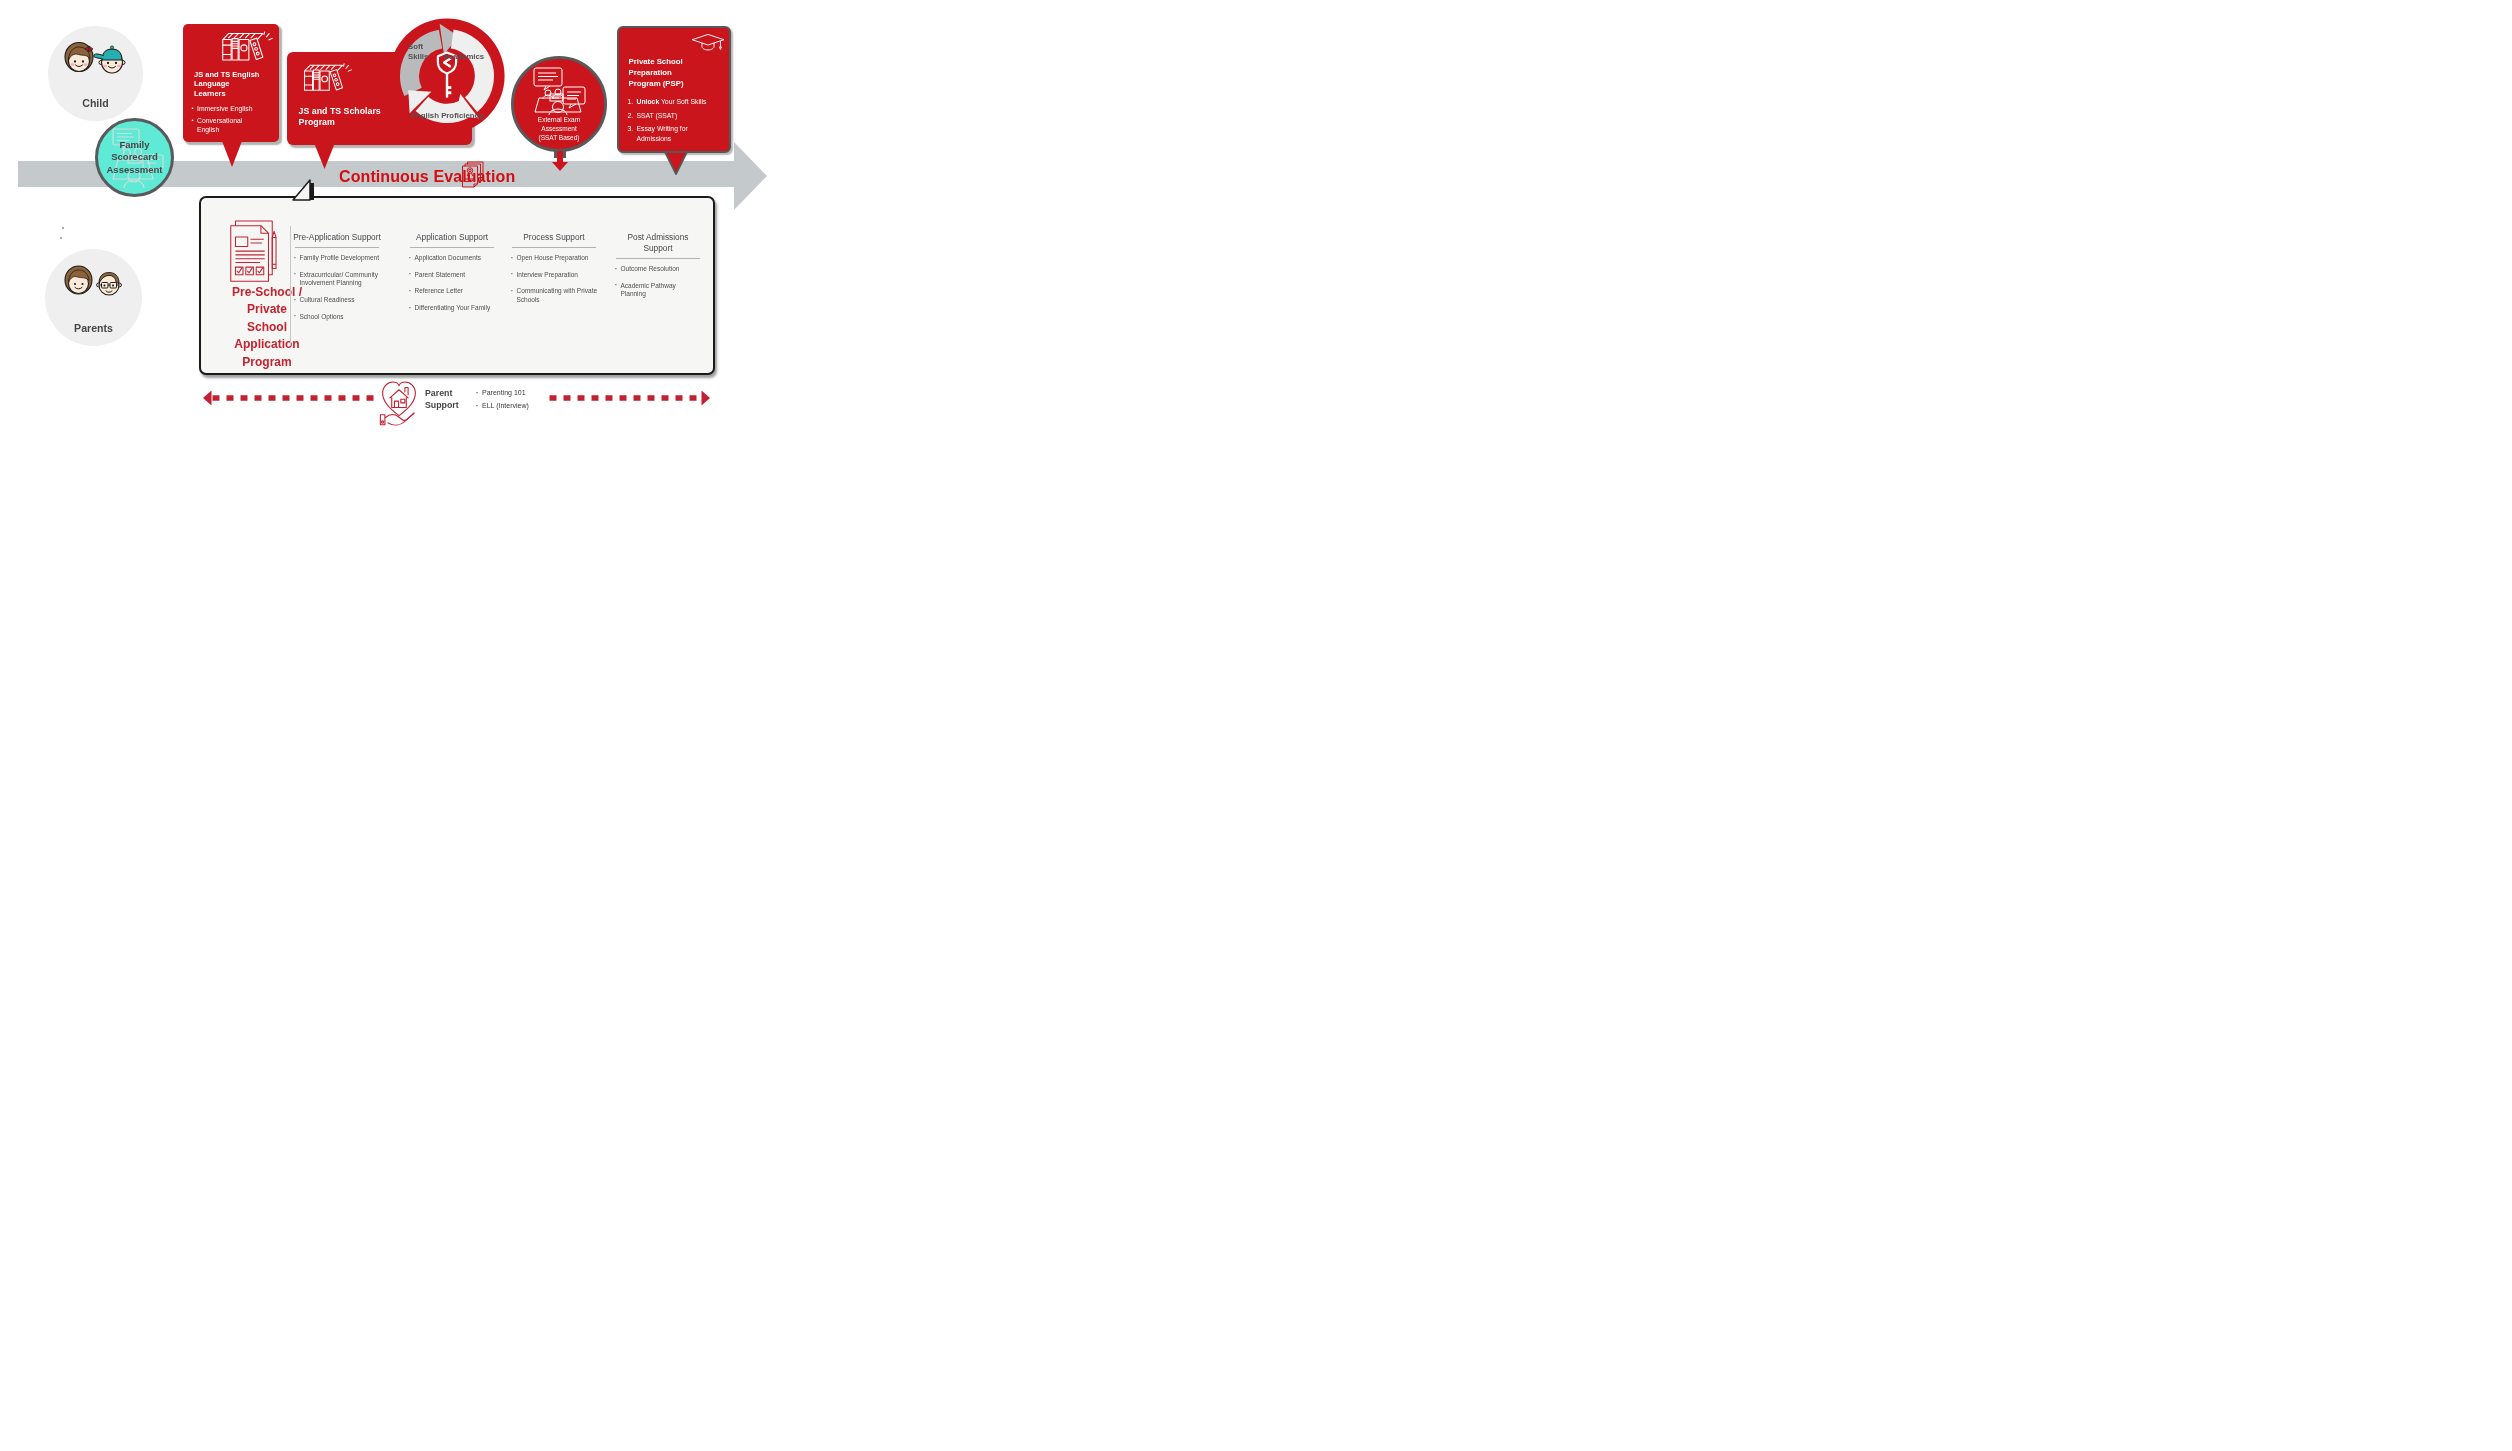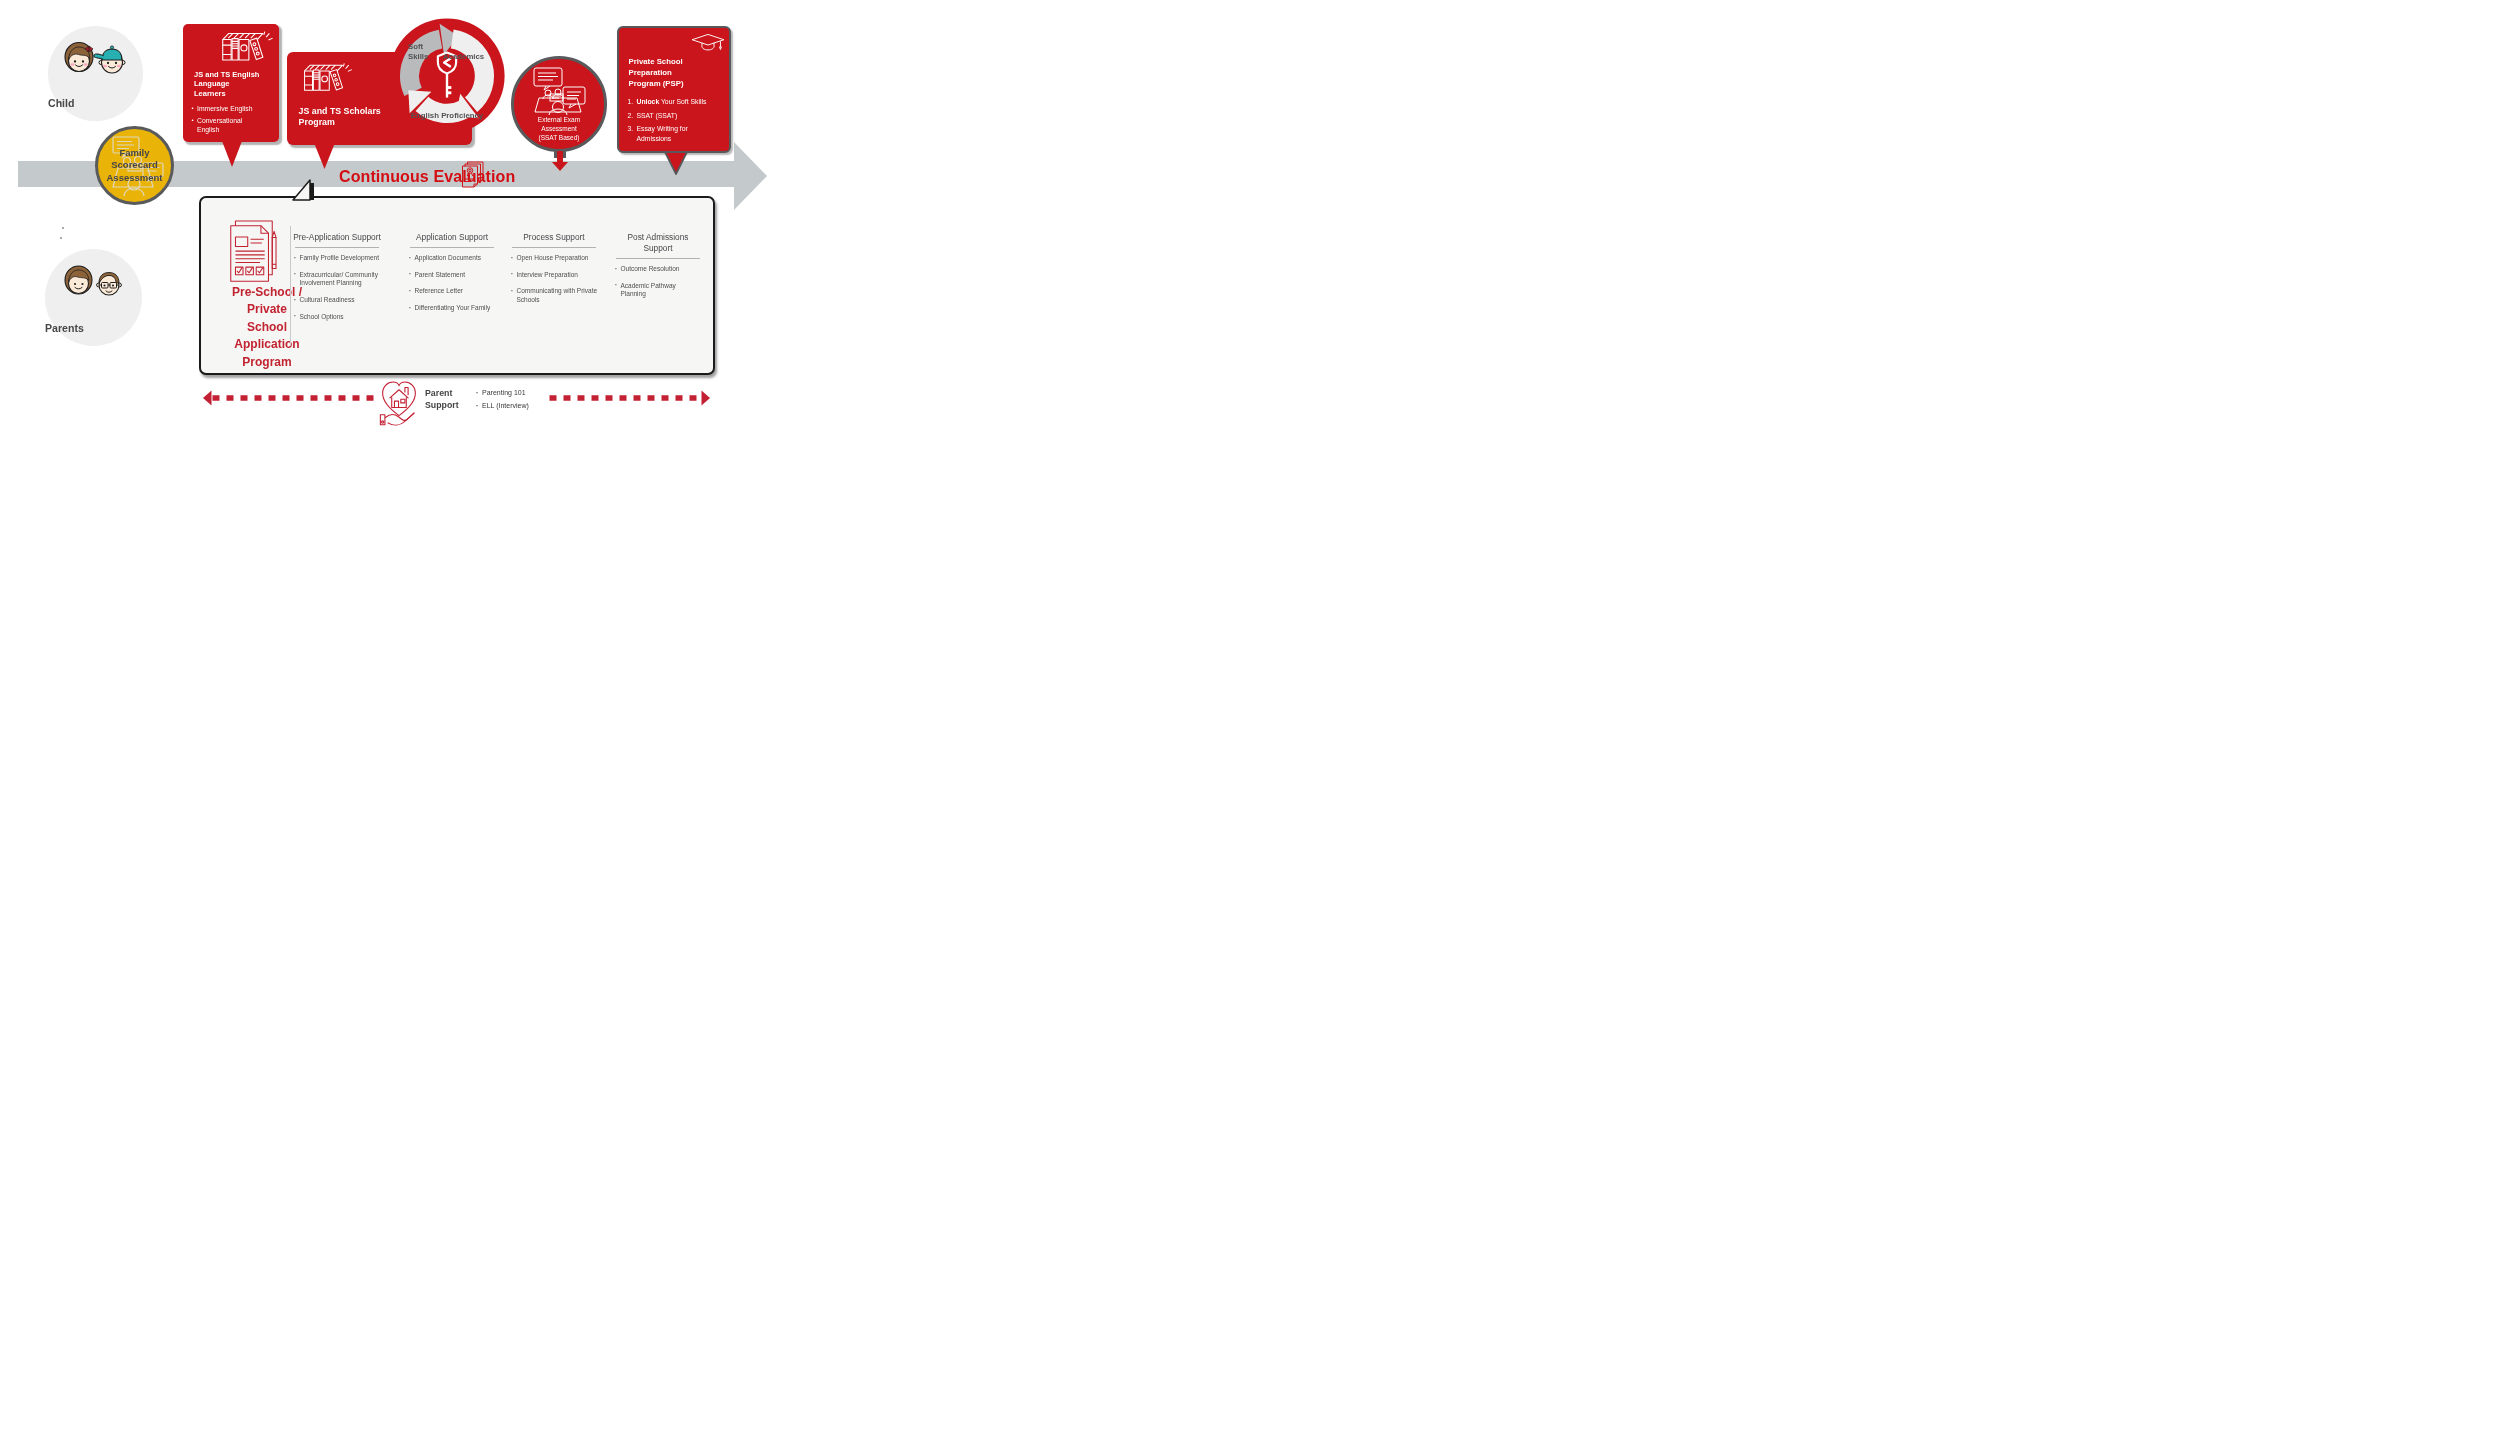--- a/index.html
+++ b/index.html
@@ -11,26 +11,26 @@
   .band{position:absolute;left:18px;top:161px;width:717px;height:26px;background:#c4c9cc;z-index:1}
   .band-arrow{position:absolute;left:734px;top:142px;z-index:1}
   .cont-eval{position:absolute;left:339px;top:168px;z-index:2;font-size:16px;font-weight:700;color:#d40d12;letter-spacing:0.1px}
   .cert-icon{position:absolute;left:461px;top:161px;z-index:2}
 
   
   .actor{position:absolute;border-radius:50%;background:#efefef;z-index:2}
   .actor.child{left:48px;top:26px;width:95px;height:95px}
   .actor.parents{left:45px;top:249px;width:97px;height:97px}
   .actor .faces{position:absolute;left:50%;top:13px;transform:translateX(-50%)}
-  .actor-label{position:absolute;bottom:12px;width:100%;font-size:10.6px;font-weight:700;color:#474749}
+  .actor-label{position:absolute;bottom:12px;width:100%;text-align:center;font-size:10.6px;font-weight:700;color:#474749}
   .dot{position:absolute;width:1.5px;height:1.5px;border-radius:50%;background:#9b9b9b;z-index:2}
   .dot.d1{left:62px;top:227px}.dot.d2{left:60px;top:237px}
 
   
-  .scorecard{position:absolute;left:95px;top:126px;width:79px;height:79px;border-radius:50%;background:#eab308;border:3.5px solid #595a5c;z-index:2;display:flex;align-items:center;justify-content:center}
+  .scorecard{position:absolute;left:95px;top:118px;width:79px;height:79px;border-radius:50%;background:#5eead4;border:3.5px solid #595a5c;z-index:2;display:flex;align-items:center;justify-content:center}
   .scorecard .bg-ic{position:absolute;left:8px;top:6px;opacity:.85}
   .scorecard .sc-label{position:relative;text-align:center;font-size:9.5px;line-height:1.3;font-weight:700;color:#454547}
   .sc-label span{display:block}
 
   
   .bubble{position:absolute;background:#c9151b;border-radius:5px;z-index:2;box-shadow:2.5px 2.5px 1.5px rgba(115,115,115,.55)}
   .bubble .b-title{position:absolute;color:#fff;font-weight:700}
   .b-title span{display:block}
   .ptr{position:absolute;z-index:2}
 

